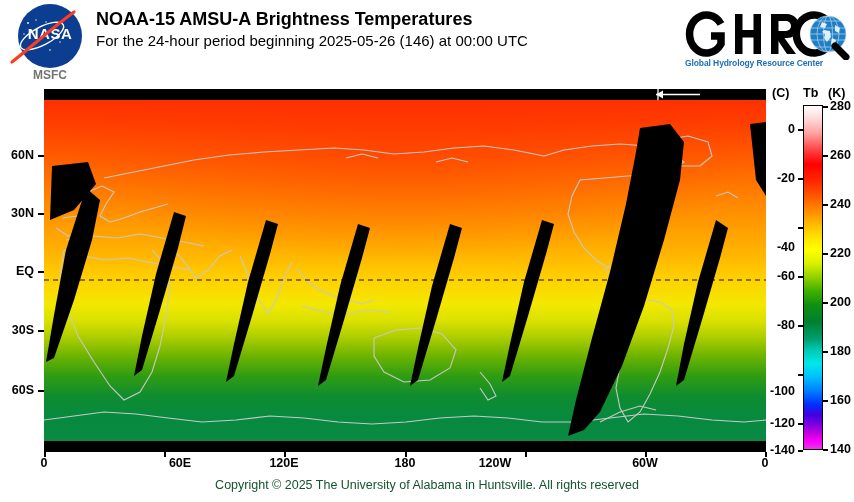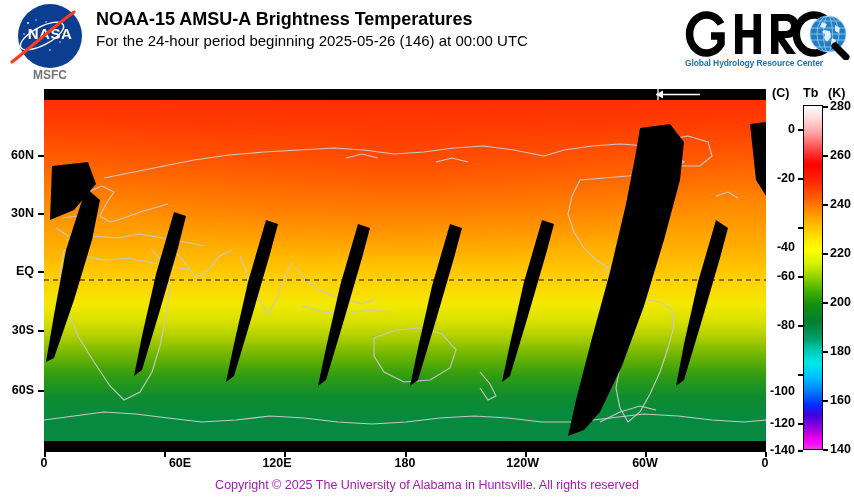--- a/index.html
+++ b/index.html
@@ -108,21 +108,21 @@
       #e040e0 100%);}
   .cb-tick{position:absolute;left:-5px;width:5px;height:1.5px;background:#000;}
   .cb-tick-r{position:absolute;left:20px;width:5px;height:1.5px;background:#000;}
   .cb-lab-c{position:absolute;width:44px;text-align:right;font-size:12.5px;font-weight:bold;color:#000;}
   .cb-lab-k{position:absolute;width:40px;text-align:left;font-size:12.5px;font-weight:bold;color:#000;}
   #cb-head-c{position:absolute;left:772px;top:86px;font-size:12.5px;font-weight:bold;}
   #cb-head-tb{position:absolute;left:803px;top:86px;font-size:12.5px;font-weight:bold;}
   #cb-head-k{position:absolute;left:828px;top:86px;font-size:12.5px;font-weight:bold;}
 
   #copyright{position:absolute;left:0;top:478px;width:854px;text-align:center;
-    font-size:12.5px;color:#a21caf;}
+    font-size:12.5px;color:#14532d;}
 </style>
 </head>
 <body>
 
 <div id="header">
 
   <div id="nasa-logo">
     <div id="nasa-disc"></div>
     <svg id="nasa-orbit" viewBox="0 0 52 44">
       <ellipse cx="26" cy="22" rx="24" ry="9" fill="none" stroke="#ffffff" stroke-width="1.4" transform="rotate(-28 26 22)"></ellipse>
@@ -267,25 +267,25 @@
   <div class="lat-tick" style="left:38px;top:390px;"></div>
   <div class="lat-label" style="left:-6px;top:383px;">60S</div>
 </div>
 
 <div>
   <div class="lon-tick" style="left:44px;top:452px;"></div>
   <div class="lon-label" style="left:24px;top:456px;width:40px;">0</div>
   <div class="lon-tick" style="left:164px;top:452px;"></div>
   <div class="lon-label" style="left:160px;top:456px;width:40px;">60E</div>
   <div class="lon-tick" style="left:284px;top:452px;"></div>
-  <div class="lon-label" style="left:253px;top:456px;width:48px;">120E</div>
+  <div class="lon-label" style="left:260px;top:456px;width:48px;">120E</div>
   <div class="lon-tick" style="left:405px;top:452px;"></div>
   <div class="lon-label" style="left:383px;top:456px;width:44px;">180</div>
   <div class="lon-tick" style="left:525px;top:452px;"></div>
-  <div class="lon-label" style="left:491px;top:456px;width:48px;text-align:right;">120W</div>
+  <div class="lon-label" style="left:471px;top:456px;width:48px;">120W</div>
   <div class="lon-tick" style="left:645px;top:452px;"></div>
   <div class="lon-label" style="left:625px;top:456px;width:40px;">60W</div>
   <div class="lon-tick" style="left:765px;top:452px;"></div>
   <div class="lon-label" style="left:745px;top:456px;width:40px;">0</div>
 </div>
 
 <div id="cb-head-c">(C)</div>
 <div id="cb-head-tb">Tb</div>
 <div id="cb-head-k">(K)</div>
 

